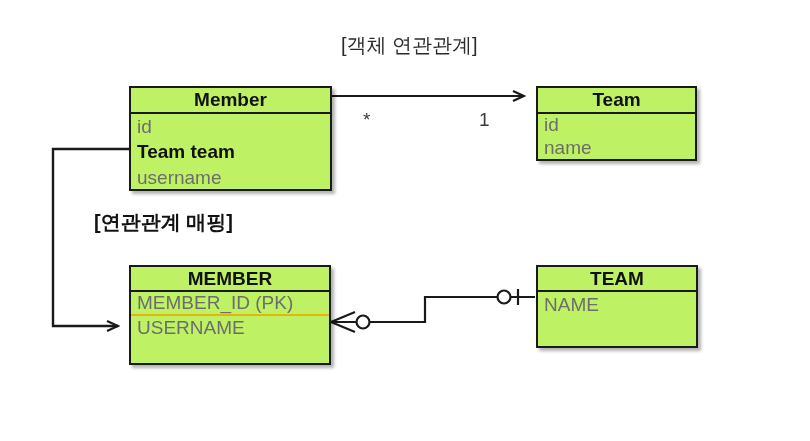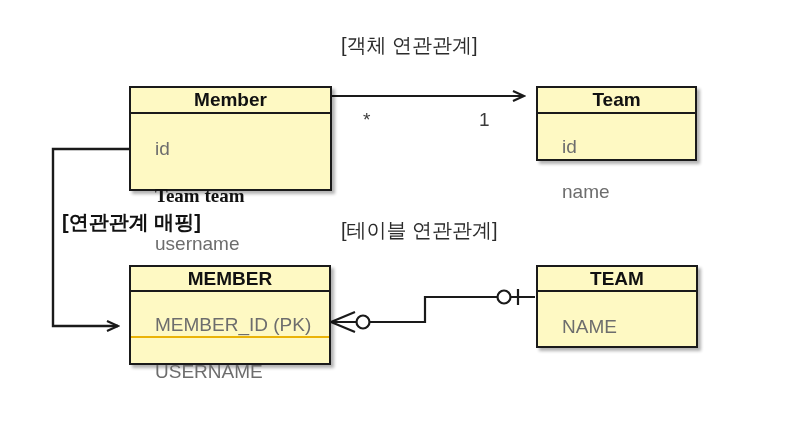--- a/index.html
+++ b/index.html
@@ -20,54 +20,53 @@
   }
 
   
   .caption {
     position: absolute;
     white-space: nowrap;
     color: #2b2b2b;
     font-size: 20px;
     line-height: 22px;
   }
-  .caption.bold { font-weight: bold; color: #121212; }
+  .caption.bold { font-weight: bold; color: #121212; margin-left: 32px; }
 
   
   .box {
     position: absolute;
     box-sizing: border-box;
-    background: #fef9c3;
+    background: #bef264;
     border: 2px solid #1a1a1a;
     box-shadow: 3px 3px 3px rgba(0,0,0,0.30);
   }
   .box-header {
     box-sizing: border-box;
     text-align: center;
     font-weight: bold;
     color: #111111;
     font-size: 19px;
     border-bottom: 2px solid #1a1a1a;
     display: flex;
     align-items: center;
     justify-content: center;
   }
   .box-body {
     box-sizing: border-box;
     padding: 0;
   }
   .row {
     box-sizing: border-box;
-    padding-left: 24px;
+    padding-left: 6px;
     white-space: nowrap;
     color: #6d6d6d;
     font-size: 19px;
     display: flex;
     align-items: center;
-    margin-top: 22px;
   }
   .row.strong {
     color: #111111;
     font-weight: bold;
   }
   .row.sep-below { border-bottom: 2px solid #eab308; }
 
   
   #wires {
     position: absolute;
@@ -124,31 +123,30 @@
       <circle cx="504" cy="297" r="6.5" fill="#ffffff" stroke="#1a1a1a" stroke-width="2.2"></circle>
 
       <path d="M511,297 L535,297 M518,289 L518,305" fill="none" stroke="#1a1a1a" stroke-width="2.2"></path>
     </g>
   </svg>
 
   <div class="caption" style="left:341px; top:34px;">[객체 연관관계]</div>
 
   <div class="caption bold" style="left:62px; top:211px;">[연관관계 매핑]</div>
 
-  <div class="caption" style="left:341px; top:219px;">[테이블 연관관계]</div>
 
   <div class="mult" style="left:363px; top:110px;">*</div>
 
   <div class="mult" style="left:479px; top:110px;">1</div>
 
   <div class="box" style="left:129px; top:86px; width:203px; height:105px;">
     <div class="box-header" style="height:26px;">Member</div>
     <div class="box-body">
       <div class="row" style="height:25px;">id</div>
-      <div class="row strong" style="height:26px;font-family:Liberation Serif, serif;">Team team</div>
+      <div class="row strong" style="height:26px;">Team team</div>
       <div class="row" style="height:26px;">username</div>
     </div>
   </div>
 
   <div class="box" style="left:536px; top:86px; width:161px; height:75px;">
     <div class="box-header" style="height:26px;">Team</div>
     <div class="box-body">
       <div class="row" style="height:22px;">id</div>
       <div class="row" style="height:23px;">name</div>
     </div>

